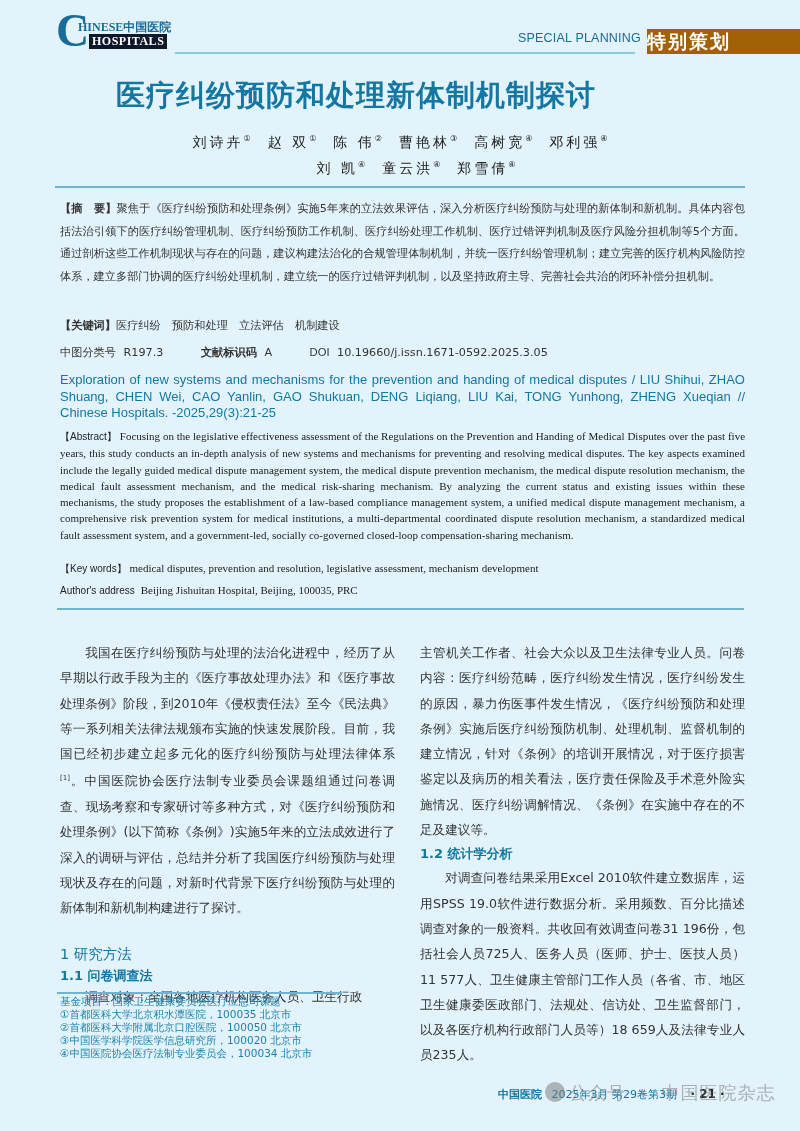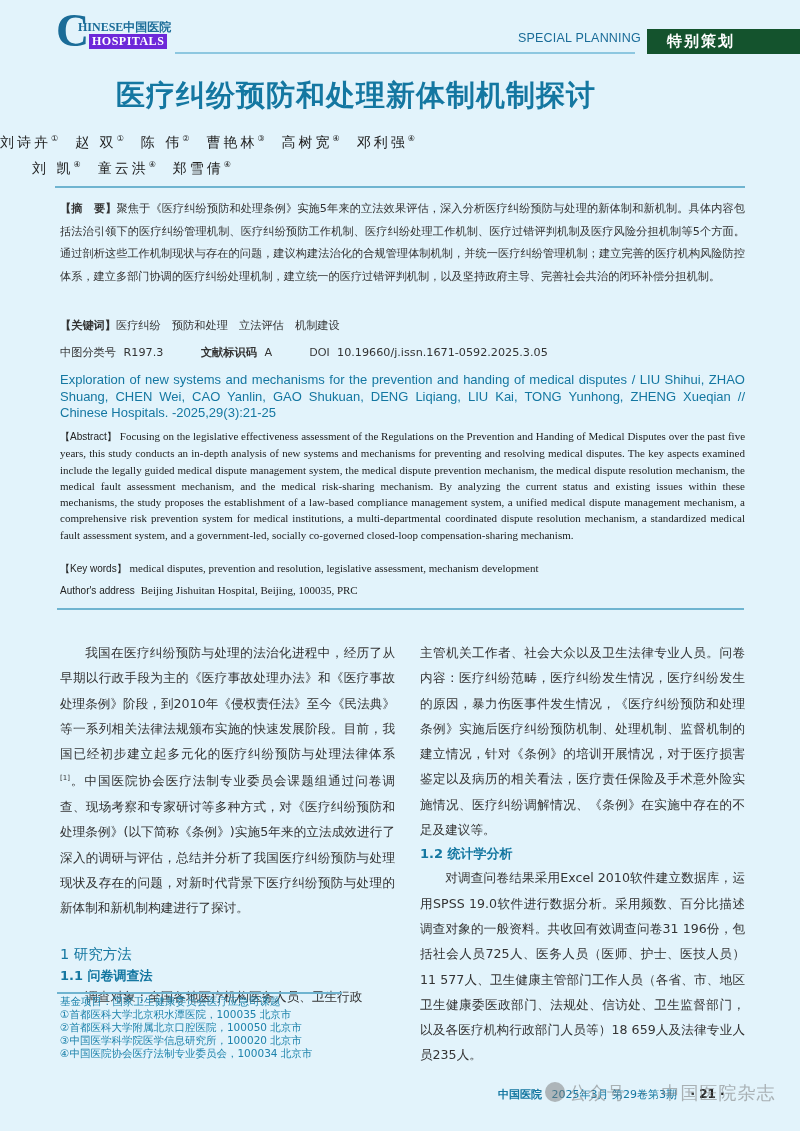--- a/index.html
+++ b/index.html
@@ -3,27 +3,27 @@
 <meta charset="utf-8">
 <style>
   * { margin:0; padding:0; box-sizing:border-box; }
   html, body { width:800px; height:1131px; background:#e2f3fb; overflow:hidden; }
   body { position:relative; font-family:"DejaVu Serif", serif; color:#222; }
 
   
   .logo { position:absolute; left:56px; top:12px; width:120px; height:40px; }
   .logo .bigC { position:absolute; left:0; top:-4px; font-family:"Liberation Serif", serif; font-weight:bold; font-size:46px; color:#1a6c98; line-height:46px; }
   .logo .chinese-line { position:absolute; left:22px; top:7px; font-family:"Liberation Serif", serif; font-weight:bold; font-size:12px; color:#1a6c98; letter-spacing:0px; white-space:nowrap; }
-  .logo .hosp { position:absolute; left:33px; top:22px; background:#6d28d9; color:#fff; font-family:"Liberation Serif", serif; font-weight:bold; font-size:12px; padding:0 3px; line-height:15px; letter-spacing:0.5px;text-align:right; }
+  .logo .hosp { position:absolute; left:33px; top:22px; background:#0f172a; color:#fff; font-family:"Liberation Serif", serif; font-weight:bold; font-size:12px; padding:0 3px; line-height:15px; letter-spacing:0.5px;text-align:right; }
   .header-rule { position:absolute; left:175px; top:52px; width:460px; height:2px; background:#8dc7e0; }
   .section-en { position:absolute; left:518px; top:31px; font-family:"Liberation Sans", sans-serif; font-size:12.5px; color:#1a6c98; letter-spacing:0.2px; }
-  .section-zh { position:absolute; left:647px; top:29px; width:153px; height:25px; background:#14532d; color:#fff; font-family:"DejaVu Sans", sans-serif; font-weight:bold; font-size:15px; line-height:25px; padding-left:20px; letter-spacing:2px; }
+  .section-zh { position:absolute; left:647px; top:29px; width:153px; height:25px; background:#a16207; color:#fff; font-family:"DejaVu Sans", sans-serif; font-weight:bold; font-size:19px; line-height:25px; letter-spacing:2px; }
 
   .title { position:absolute; left:0; width:712px; top:76px; text-align:center; font-family:"DejaVu Sans", sans-serif; font-weight:bold; font-size:29px; color:#1477a1; letter-spacing:1px; }
-  .authors { position:absolute; left:0; width:800px; font-size:14px; color:#222; letter-spacing:3px; }
+  .authors { position:absolute; left:0; width:800px; text-align:center; font-size:14px; color:#222; letter-spacing:3px; }
   .authors.l1 { top:134px; }
   .authors.l2 { top:160px;padding-left:32px; }
   .authors sup { font-size:8px; letter-spacing:0; }
   .rule-top { position:absolute; left:55px; top:186px; width:690px; height:2px; background:#6fb4d0; }
 
   .abs-zh { position:absolute; left:60px; top:198px; width:685px; font-size:11.2px; line-height:22.5px; text-align:justify; color:#333; font-family:"DejaVu Sans", sans-serif; }
   .bracket-label { font-weight:bold; }
   .kw-zh { position:absolute; left:60px; top:318px; font-size:11.2px; font-family:"DejaVu Sans", sans-serif; color:#333; }
   .clc { position:absolute; left:60px; top:345px; font-size:11.2px; font-family:"DejaVu Sans", sans-serif; color:#333; white-space:nowrap; }
   .clc span { margin-right:4px; }

